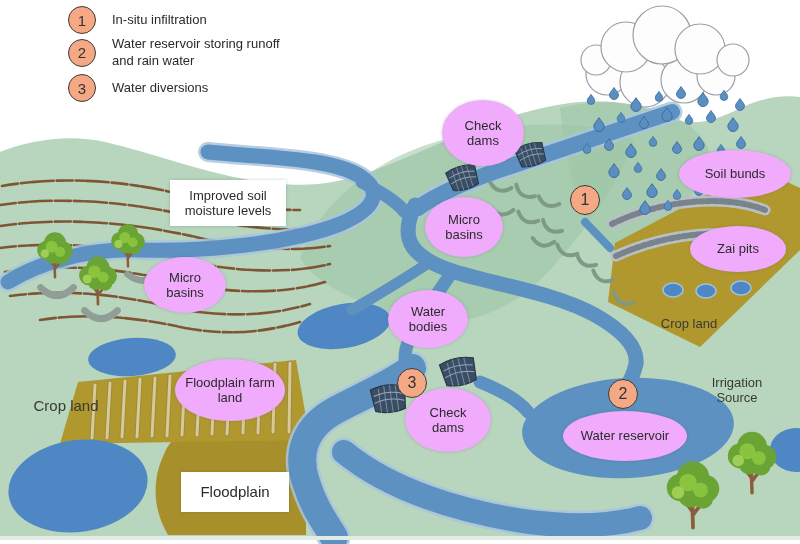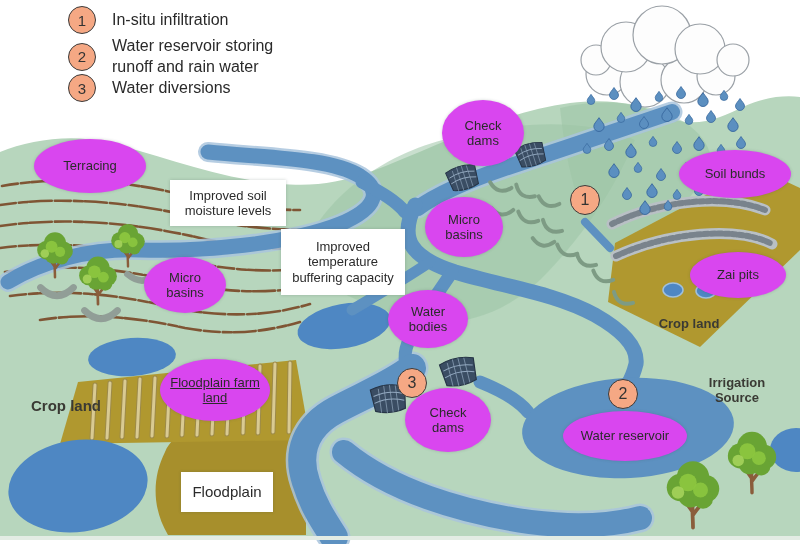--- a/index.html
+++ b/index.html
@@ -26,35 +26,35 @@
   .cres{stroke:var(--crescent-green);stroke-width:4;fill:none;stroke-linecap:round;}
   .crestree{stroke:#919e97;stroke-width:4.5;fill:none;stroke-linecap:round;}
   .cloudpuff{fill:#fdfdfd;stroke:#9aa0a6;stroke-width:1.2;}
   .drop{fill:var(--raindrop-blue);stroke:#38689e;stroke-width:.8;}
   .bottomstrip{fill:#e3ece4;}
 
   
   .lbl{position:absolute;display:flex;align-items:center;justify-content:center;
        text-align:center;color:var(--label-text);font-size:13px;line-height:1.18;
        box-sizing:border-box;}
-  .oval{background:#d946ef;border-radius:50%;box-shadow:0 0 3px rgba(60,80,70,.25);padding:4px 8px;}
+  .oval{background:#f0abfc;border-radius:50%;box-shadow:0 0 3px rgba(60,80,70,.25);padding:4px 8px;}
   .rectlbl{background:#fff;box-shadow:0 0 3px rgba(60,80,70,.25);padding:4px 6px;}
-  .plain{background:transparent;color:#3a3a34;font-weight:bold;}
+  .plain{background:transparent;color:#3a3a34;}
   .big{font-size:15px;}
 
   .marker{position:absolute;width:30px;height:30px;border-radius:50%;
           background:var(--marker-orange);border:1.4px solid #3b3b3b;box-sizing:border-box;
           display:flex;align-items:center;justify-content:center;font-size:16px;color:#333;}
 
   
   .legrow{position:absolute;left:68px;display:flex;align-items:center;gap:16px;}
   .legcircle{width:28px;height:28px;border-radius:50%;flex:0 0 28px;
              background:var(--marker-orange);border:1.4px solid #3b3b3b;box-sizing:border-box;
              display:flex;align-items:center;justify-content:center;font-size:15px;color:#333;}
-  .legtext{font-size:16px;color:#2a2a2a;width:170px;line-height:1.3;}
+  .legtext{font-size:13px;color:#2a2a2a;width:170px;line-height:1.3;}
 </style>
 </head>
 <body>
 
 <div id="scene" style="--land-green: #b7d6bd; --hill-green: #9cc5a6; --river-blue: #5d91c1; --river-edge: #a9c4dd; --pond-blue: #4e87c3; --cropland-olive: #b0982f; --floodplain-olive: #a78f2c; --crop-row-tan: #d9ca92; --marker-orange: #f5a884; --terrace-brown: #7a4a28; --tree-green: #69a434; --tree-green-light: #8cc63f; --trunk-brown: #8a5d3b; --dam-slate: #3a4d63; --crescent-green: #7d9b84; --raindrop-blue: #5b8fc0; --label-text: #2b2b2b;">
 
 <svg width="800" height="544" viewBox="0 0 800 544">
   <defs>
     <g id="dam">
       <path d="M-15,-10 Q0,-15 15,-9 L13,10 Q0,14 -13,9 Z" fill="var(--dam-slate)" stroke="#263446" stroke-width="1"></path>
@@ -267,34 +267,32 @@
   <div class="legrow" style="top:36px;">
     <div class="legcircle">2</div>
     <div class="legtext">Water reservoir storing runoff and rain water</div>
   </div>
   <div class="legrow" style="top:74px;">
     <div class="legcircle">3</div>
     <div class="legtext">Water diversions</div>
   </div>
 </div>
 
-<div class="lbl oval" style="left:34px;top:139px;width:112px;height:54px;">Terracing</div>
 <div class="lbl rectlbl" style="left:170px;top:180px;width:116px;height:46px;">Improved soil moisture levels</div>
 <div class="lbl oval" style="left:442px;top:100px;width:82px;height:66px;">Check dams</div>
 <div class="lbl oval" style="left:425px;top:197px;width:78px;height:60px;">Micro basins</div>
 <div class="lbl oval" style="left:679px;top:150px;width:112px;height:48px;">Soil bunds</div>
-<div class="lbl oval" style="left:690px;top:252px;width:96px;height:46px;text-align:right;">Zai pits</div>
+<div class="lbl oval" style="left:690px;top:226px;width:96px;height:46px;text-align:right;">Zai pits</div>
 <div class="lbl plain" style="left:649px;top:314px;width:80px;height:20px;">Crop land</div>
-<div class="lbl rectlbl" style="left:281px;top:229px;width:124px;height:66px;">Improved temperature buffering capacity</div>
 <div class="lbl oval" style="left:144px;top:257px;width:82px;height:56px;">Micro basins</div>
 <div class="lbl oval" style="left:388px;top:290px;width:80px;height:58px;">Water bodies</div>
-<div class="lbl oval" style="left:160px;top:359px;width:110px;height:62px;text-decoration:underline;">Floodplain farm land</div>
+<div class="lbl oval" style="left:175px;top:359px;width:110px;height:62px;">Floodplain farm land</div>
 <div class="lbl plain big" style="left:26px;top:395px;width:80px;height:22px;">Crop land</div>
 <div class="lbl oval" style="left:405px;top:388px;width:86px;height:64px;">Check dams</div>
 <div class="lbl oval" style="left:563px;top:411px;width:124px;height:50px;">Water reservoir</div>
 <div class="lbl plain" style="left:697px;top:372px;width:80px;height:36px;">Irrigation Source</div>
-<div class="lbl rectlbl big" style="left:181px;top:472px;width:92px;height:40px;">Floodplain</div>
+<div class="lbl rectlbl big" style="left:181px;top:472px;width:108px;height:40px;">Floodplain</div>
 
 <div class="marker" style="left:570px;top:185px;">1</div>
 <div class="marker" style="left:608px;top:379px;">2</div>
 <div class="marker" style="left:397px;top:368px;">3</div>
 
 </div>
 
 </body></html>

